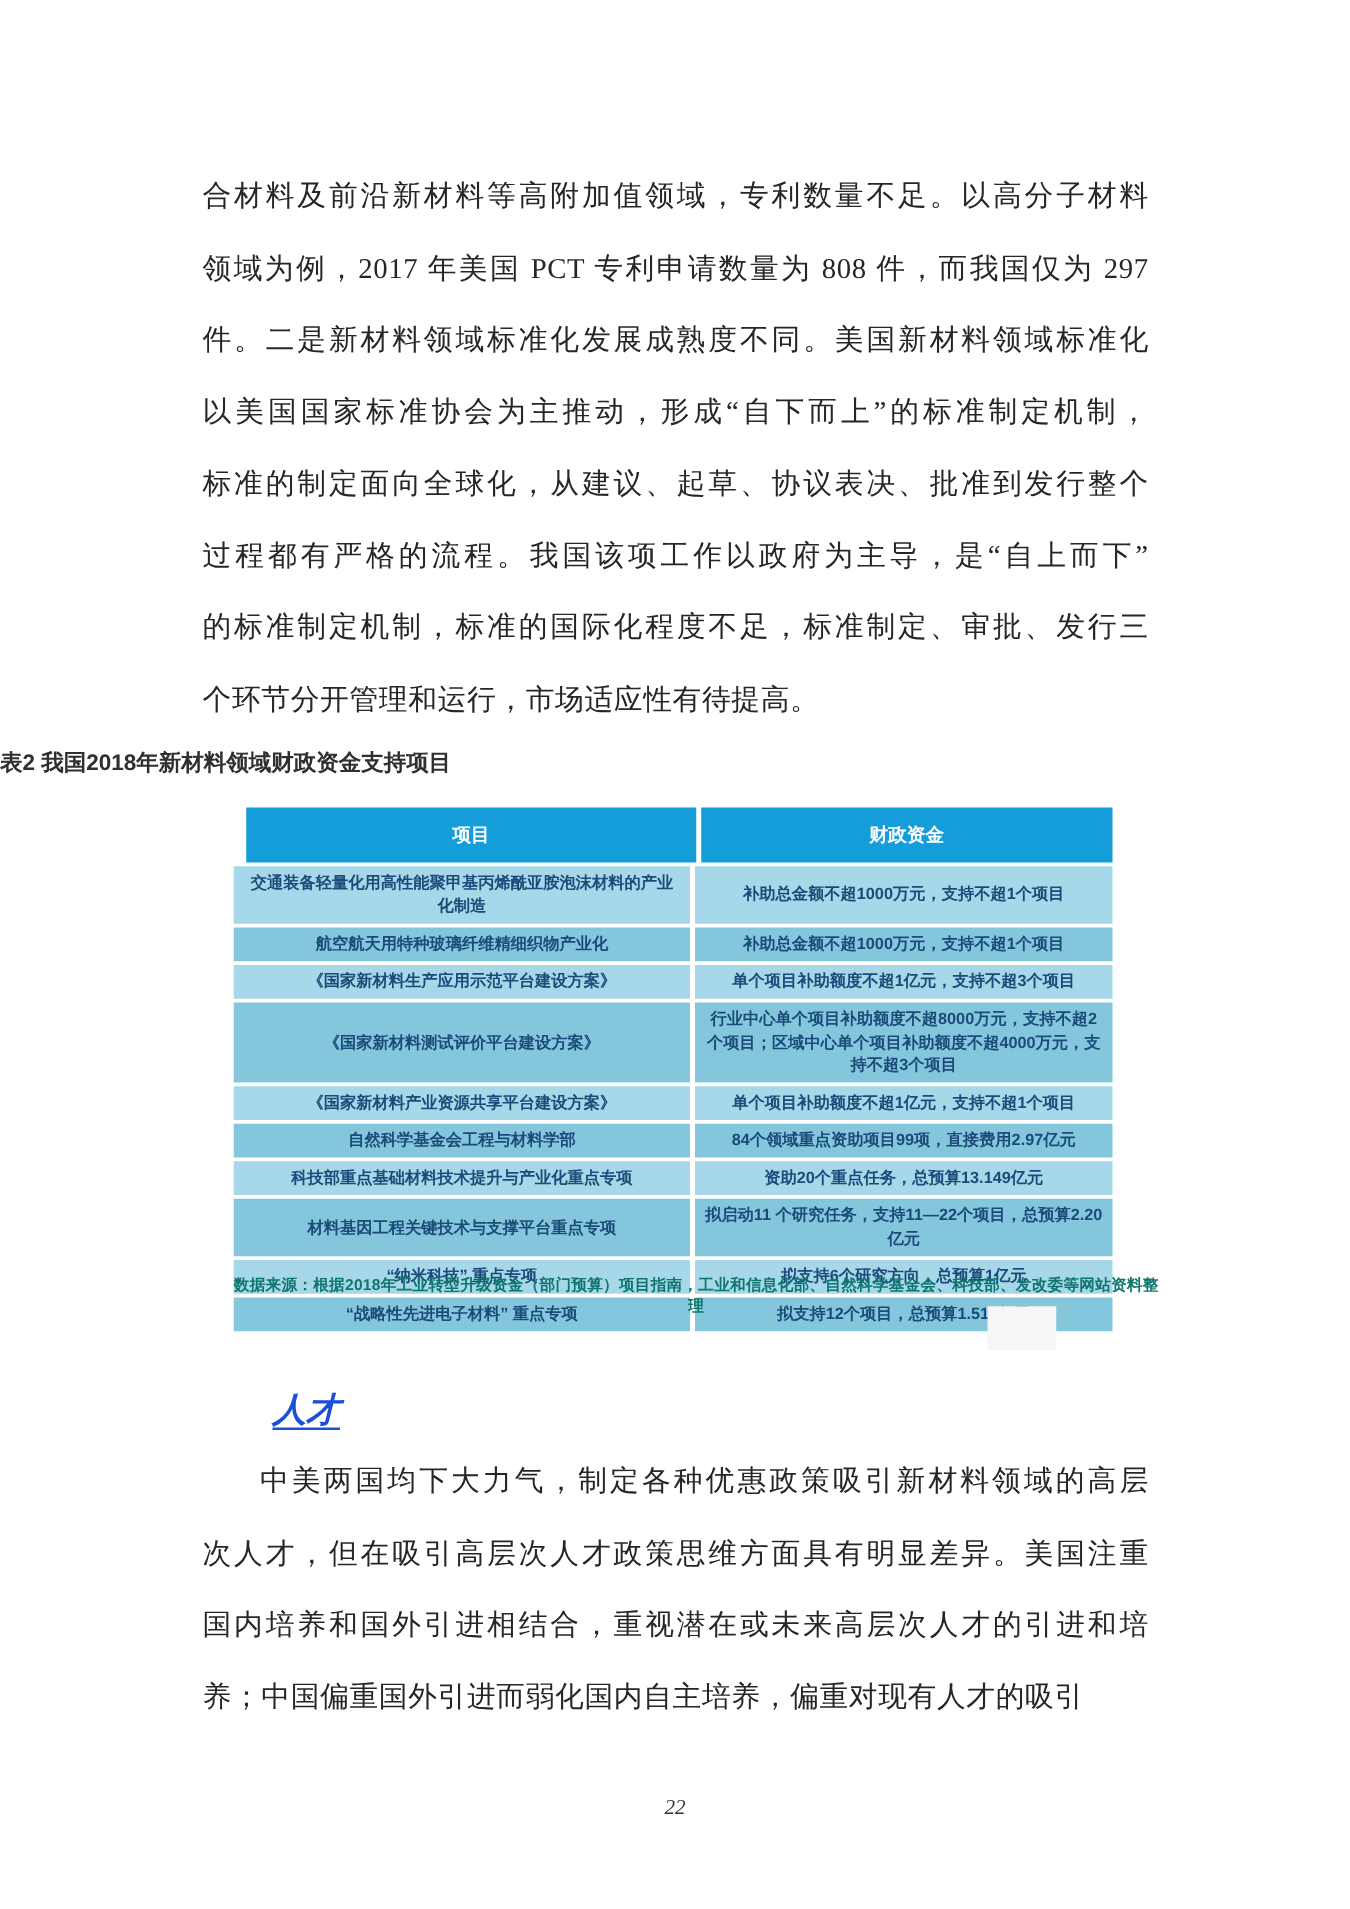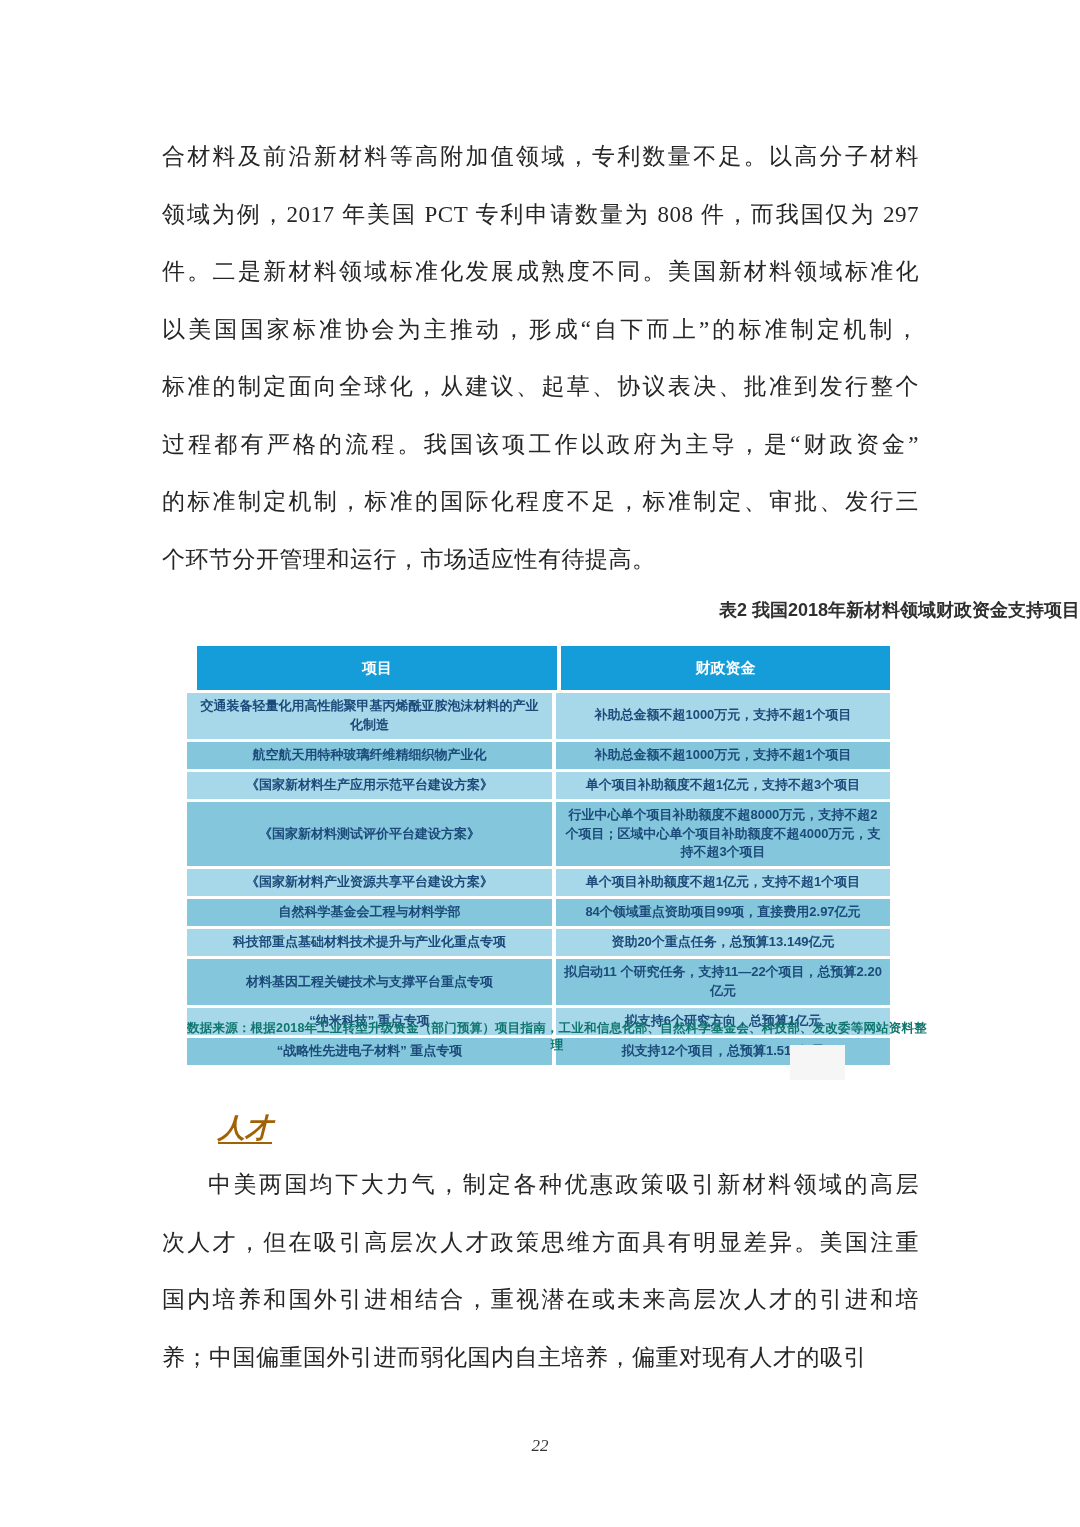--- a/index.html
+++ b/index.html
@@ -14,21 +14,21 @@
     font-size:23px; line-height:57.5px; height:57.5px; white-space:nowrap;
     text-align:justify; text-align-last:justify; letter-spacing:0.5px;
   }
   .jline.last { text-align-last:left; }
   .jline.indent { padding-left:46px; }
   #para1 { top:128px; }
   #para2 { top:1156px; }
 
   
   .table-title {
-    position:absolute; top:598px; left:0; width:100%; text-align:right;
+    position:absolute; top:598px; left:0; width:100%; text-align:left;
     font-family:"Liberation Sans", sans-serif; font-weight:bold;
     font-size:18px; color:#2f2f2f;
   }
   .fin-table { position:absolute; left:187px; top:646px; width:703px;
     font-family:"Liberation Sans", sans-serif; }
   .t-head { display:flex; margin-bottom:3px;margin-left:10px; }
   .t-head .th {
     background:#149dd8; color:#ffffff; font-weight:bold; font-size:15px;
     display:flex; align-items:center; justify-content:center; height:44px;
   }
@@ -45,21 +45,21 @@
   .source-note {
     position:absolute; left:187px; top:1020px; width:740px; text-align:center;
     font-family:"Liberation Sans", sans-serif; font-weight:bold;
     font-size:12.5px; color:#0f766e; letter-spacing:0.2px;
   }
   .artifact { position:absolute; left:790px; top:1045px; width:55px; height:35px;
     background:#f6f6f6; }
 
   
   .section-heading {
-    position:absolute; left:218px; top:1110px; font-size:27px; color:#a16207;
+    position:absolute; left:218px; top:1110px; font-size:27px; color:#1d4ed8;
     font-style:italic; font-weight:bold; text-decoration:underline;
     text-underline-offset:5px;
   }
 
   
   .page-number {
     position:absolute; top:1436px; left:0; width:100%; text-align:center;
     font-size:17px; color:#333333;font-style:italic;
   }
 
@@ -79,21 +79,21 @@
 <body>
 
 <div class="page">
 
   <div class="para" id="para1">
     <div class="jline">合材料及前沿新材料等高附加值领域，专利数量不足。以高分子材料</div>
     <div class="jline">领域为例，2017 年美国 PCT 专利申请数量为 808 件，而我国仅为 297</div>
     <div class="jline">件。二是新材料领域标准化发展成熟度不同。美国新材料领域标准化</div>
     <div class="jline">以美国国家标准协会为主推动，形成“自下而上”的标准制定机制，</div>
     <div class="jline">标准的制定面向全球化，从建议、起草、协议表决、批准到发行整个</div>
-    <div class="jline">过程都有严格的流程。我国该项工作以政府为主导，是“财政资金”</div>
+    <div class="jline">过程都有严格的流程。我国该项工作以政府为主导，是“自上而下”</div>
     <div class="jline">的标准制定机制，标准的国际化程度不足，标准制定、审批、发行三</div>
     <div class="jline last">个环节分开管理和运行，市场适应性有待提高。</div>
   </div>
 
   <div class="table-title">表2 我国2018年新材料领域财政资金支持项目</div>
 
   <div class="fin-table">
     <div class="t-head">
       <div class="th col1">项目</div>
       <div class="th col2">财政资金</div>

